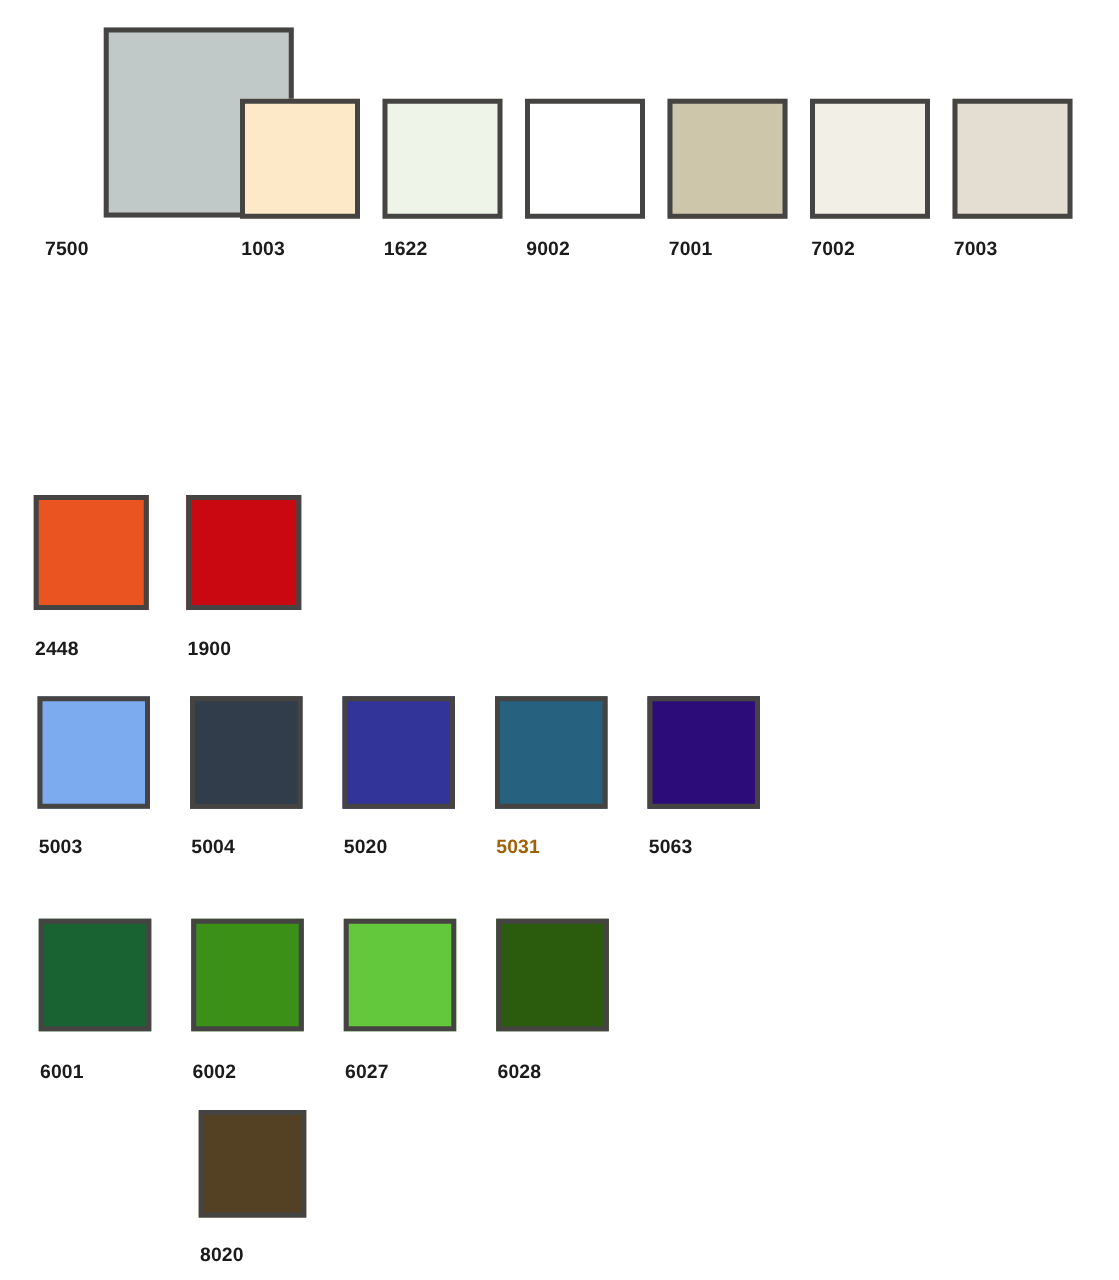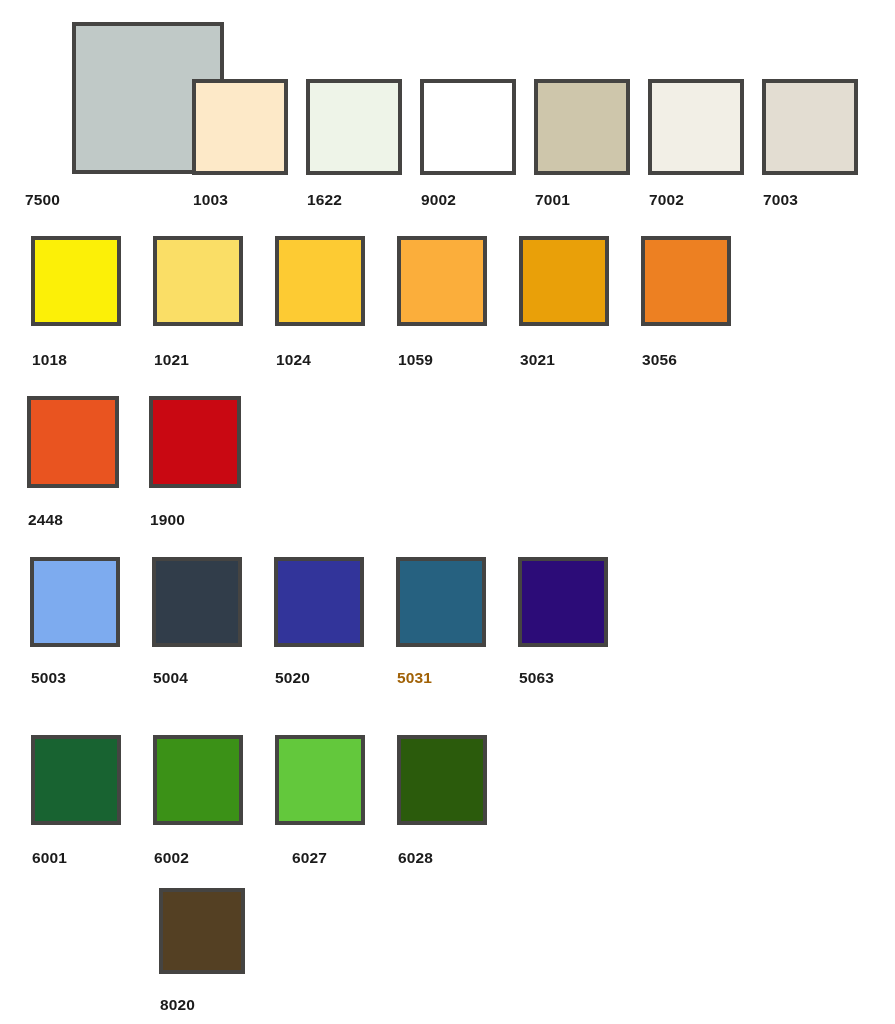--- a/index.html
+++ b/index.html
@@ -45,21 +45,21 @@
     white-space: nowrap;
     text-align: left;
     padding-left: 1px;
   }
 </style>
 </head>
 <body>
 
 <div id="swatch-sheet">
     <div class="swatch-row" style="top: 22px; height: 192px;">
-      <div class="swatch-cell" style="left: 24px; top: 0px; width: 164px; padding-left: 48px;">
+      <div class="swatch-cell" style="left: 35px; top: 0px; width: 164px; padding-left: 48px;">
         <div class="swatch-chip" title="#c0c9c7" style="width: 152px; height: 152px; background: rgb(192, 201, 199); border-color: rgb(69, 68, 66);"></div>
         <div class="swatch-label" style="position: absolute; left: 0px; top: 170px; color: rgb(27, 27, 27);">7500</div>
       </div>
       <div class="swatch-cell" style="left: 192px; top: 57px; width: 96px;">
         <div class="swatch-chip" title="#fde9c8" style="width: 96px; height: 96px; background: rgb(253, 233, 200); border-color: rgb(69, 68, 66);"></div>
         <div class="swatch-label" style="position: absolute; left: 0px; top: 113px; color: rgb(27, 27, 27);">1003</div>
       </div>
       <div class="swatch-cell" style="left: 306px; top: 57px; width: 96px;">
         <div class="swatch-chip" title="#eef4e8" style="width: 96px; height: 96px; background: rgb(238, 244, 232); border-color: rgb(69, 68, 66);"></div>
         <div class="swatch-label" style="position: absolute; left: 0px; top: 113px; color: rgb(27, 27, 27);">1622</div>
@@ -72,46 +72,20 @@
         <div class="swatch-chip" title="#cec6ab" style="width: 96px; height: 96px; background: rgb(206, 198, 171); border-color: rgb(69, 68, 66);"></div>
         <div class="swatch-label" style="position: absolute; left: 0px; top: 113px; color: rgb(27, 27, 27);">7001</div>
       </div>
       <div class="swatch-cell" style="left: 648px; top: 57px; width: 96px;">
         <div class="swatch-chip" title="#f2efe6" style="width: 96px; height: 96px; background: rgb(242, 239, 230); border-color: rgb(69, 68, 66);"></div>
         <div class="swatch-label" style="position: absolute; left: 0px; top: 113px; color: rgb(27, 27, 27);">7002</div>
       </div>
       <div class="swatch-cell" style="left: 762px; top: 57px; width: 108px;">
         <div class="swatch-chip" title="#e3ddd2" style="width: 96px; height: 96px; background: rgb(227, 221, 210); border-color: rgb(69, 68, 66);"></div>
         <div class="swatch-label" style="position: absolute; left: 0px; top: 113px; color: rgb(27, 27, 27);">7003</div>
-      </div>
-    </div>
-    <div class="swatch-row" style="top: 236px; height: 138px;">
-      <div class="swatch-cell" style="left: 31px; top: 0px; width: 90px;">
-        <div class="swatch-chip" title="#fcf007" style="width: 90px; height: 90px; background: rgb(252, 240, 7); border-color: rgb(69, 68, 66);"></div>
-        <div class="swatch-label" style="position: absolute; left: 0px; top: 116px; color: rgb(27, 27, 27);">1018</div>
-      </div>
-      <div class="swatch-cell" style="left: 153px; top: 0px; width: 90px;">
-        <div class="swatch-chip" title="#fade66" style="width: 90px; height: 90px; background: rgb(250, 222, 102); border-color: rgb(69, 68, 66);"></div>
-        <div class="swatch-label" style="position: absolute; left: 0px; top: 116px; color: rgb(27, 27, 27);">1021</div>
-      </div>
-      <div class="swatch-cell" style="left: 275px; top: 0px; width: 90px;">
-        <div class="swatch-chip" title="#fdcb33" style="width: 90px; height: 90px; background: rgb(253, 203, 51); border-color: rgb(69, 68, 66);"></div>
-        <div class="swatch-label" style="position: absolute; left: 0px; top: 116px; color: rgb(27, 27, 27);">1024</div>
-      </div>
-      <div class="swatch-cell" style="left: 397px; top: 0px; width: 90px;">
-        <div class="swatch-chip" title="#fbae3b" style="width: 90px; height: 90px; background: rgb(251, 174, 59); border-color: rgb(69, 68, 66);"></div>
-        <div class="swatch-label" style="position: absolute; left: 0px; top: 116px; color: rgb(27, 27, 27);">1059</div>
-      </div>
-      <div class="swatch-cell" style="left: 519px; top: 0px; width: 90px;">
-        <div class="swatch-chip" title="#e9a009" style="width: 90px; height: 90px; background: rgb(233, 160, 9); border-color: rgb(69, 68, 66);"></div>
-        <div class="swatch-label" style="position: absolute; left: 0px; top: 116px; color: rgb(27, 27, 27);">3021</div>
-      </div>
-      <div class="swatch-cell" style="left: 641px; top: 0px; width: 90px;">
-        <div class="swatch-chip" title="#ed8022" style="width: 90px; height: 90px; background: rgb(237, 128, 34); border-color: rgb(69, 68, 66);"></div>
-        <div class="swatch-label" style="position: absolute; left: 0px; top: 116px; color: rgb(27, 27, 27);">3056</div>
       </div>
     </div>
     <div class="swatch-row" style="top: 396px; height: 138px;">
       <div class="swatch-cell" style="left: 27px; top: 0px; width: 92px;">
         <div class="swatch-chip" title="#e95420" style="width: 92px; height: 92px; background: rgb(233, 84, 32); border-color: rgb(69, 68, 66);"></div>
         <div class="swatch-label" style="position: absolute; left: 0px; top: 116px; color: rgb(27, 27, 27);">2448</div>
       </div>
       <div class="swatch-cell" style="left: 149px; top: 0px; width: 92px;">
         <div class="swatch-chip" title="#c90812" style="width: 92px; height: 92px; background: rgb(201, 8, 18); border-color: rgb(69, 68, 66);"></div>
         <div class="swatch-label" style="position: absolute; left: 0px; top: 116px; color: rgb(27, 27, 27);">1900</div>
@@ -143,21 +117,21 @@
       <div class="swatch-cell" style="left: 31px; top: 0px; width: 90px;">
         <div class="swatch-chip" title="#186331" style="width: 90px; height: 90px; background: rgb(24, 99, 49); border-color: rgb(69, 68, 66);"></div>
         <div class="swatch-label" style="position: absolute; left: 0px; top: 115px; color: rgb(27, 27, 27);">6001</div>
       </div>
       <div class="swatch-cell" style="left: 153px; top: 0px; width: 108px;">
         <div class="swatch-chip" title="#3b9117" style="width: 90px; height: 90px; background: rgb(59, 145, 23); border-color: rgb(69, 68, 66);"></div>
         <div class="swatch-label" style="position: absolute; left: 0px; top: 115px; color: rgb(27, 27, 27);">6002</div>
       </div>
       <div class="swatch-cell" style="left: 275px; top: 0px; width: 90px;">
         <div class="swatch-chip" title="#63c83c" style="width: 90px; height: 90px; background: rgb(99, 200, 60); border-color: rgb(69, 68, 66);"></div>
-        <div class="swatch-label" style="position: absolute; left: 0px; top: 115px; color: rgb(27, 27, 27); margin-left: 16px;">6027</div>
+        <div class="swatch-label" style="position: absolute; left: 0px; top: 115px; color: rgb(27, 27, 27);">6027</div>
       </div>
       <div class="swatch-cell" style="left: 397px; top: 0px; width: 90px;">
         <div class="swatch-chip" title="#2b5b0c" style="width: 90px; height: 90px; background: rgb(43, 91, 12); border-color: rgb(69, 68, 66);"></div>
         <div class="swatch-label" style="position: absolute; left: 0px; top: 115px; color: rgb(27, 27, 27);">6028</div>
       </div>
     </div>
     <div class="swatch-row" style="top: 888px; height: 131px;">
       <div class="swatch-cell" style="left: 159px; top: 0px; width: 86px;">
         <div class="swatch-chip" title="#544023" style="width: 86px; height: 86px; background: rgb(84, 64, 35); border-color: rgb(69, 68, 66);"></div>
         <div class="swatch-label" style="position: absolute; left: 0px; top: 109px; color: rgb(27, 27, 27);">8020</div>

